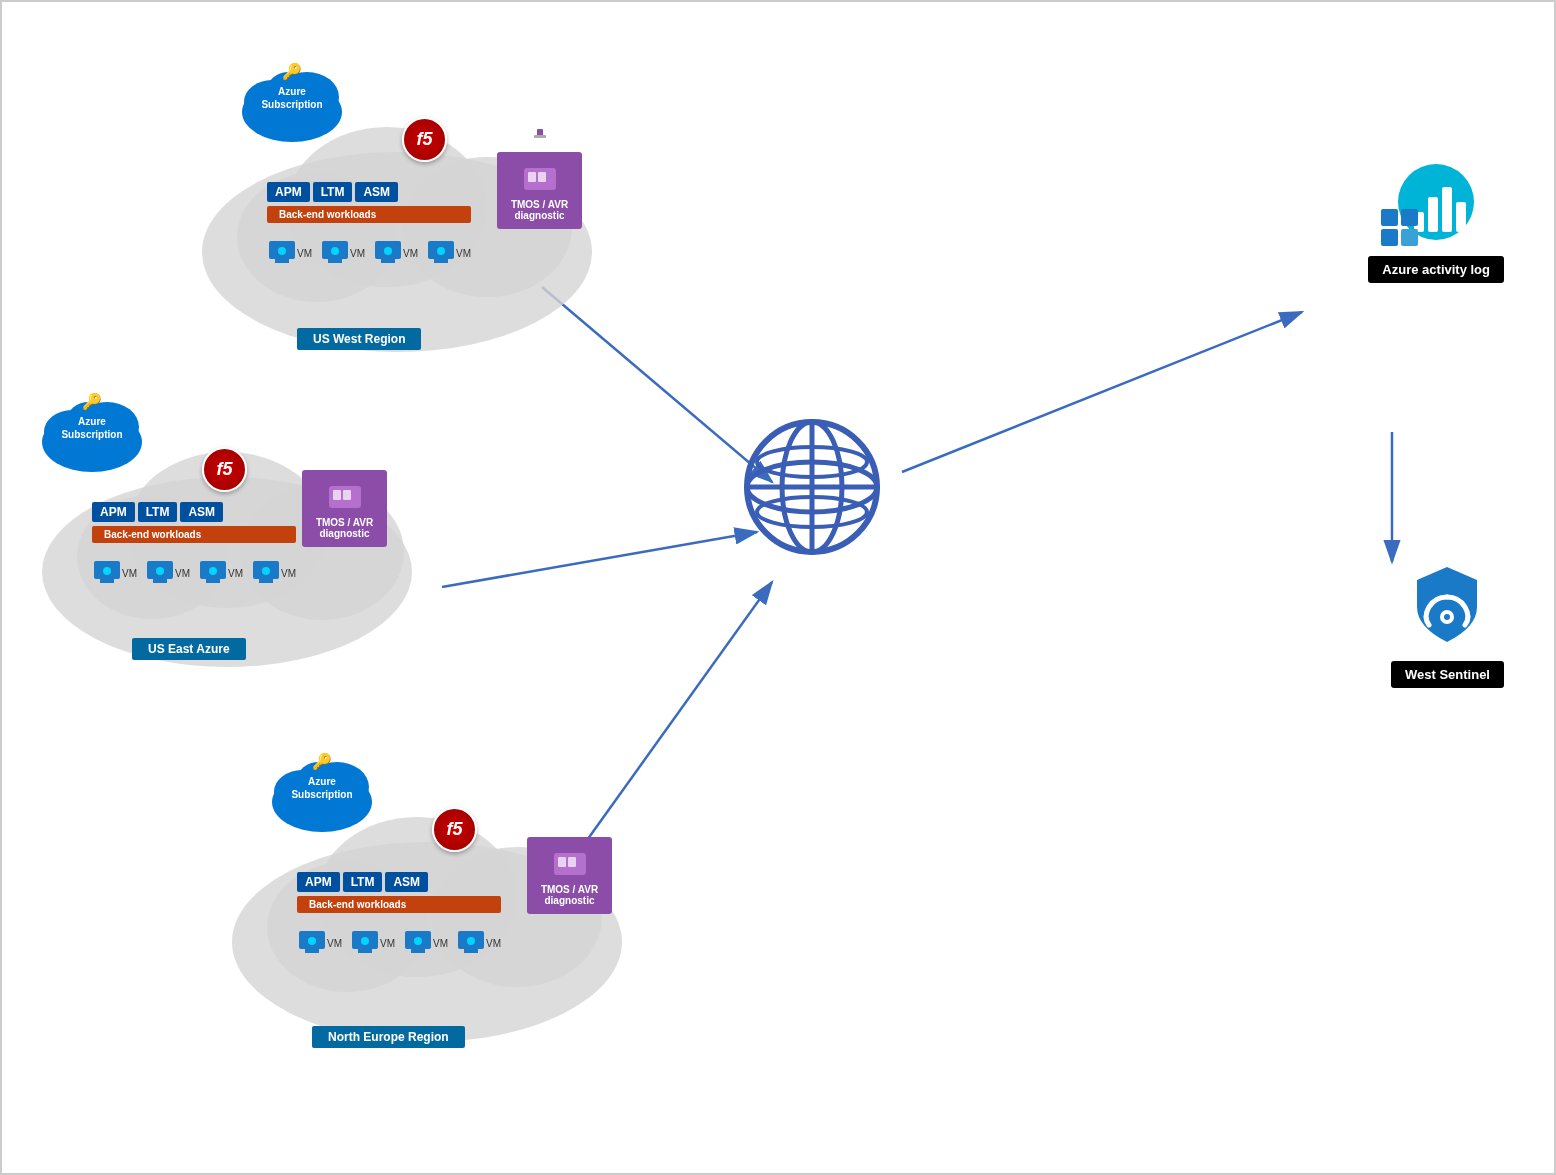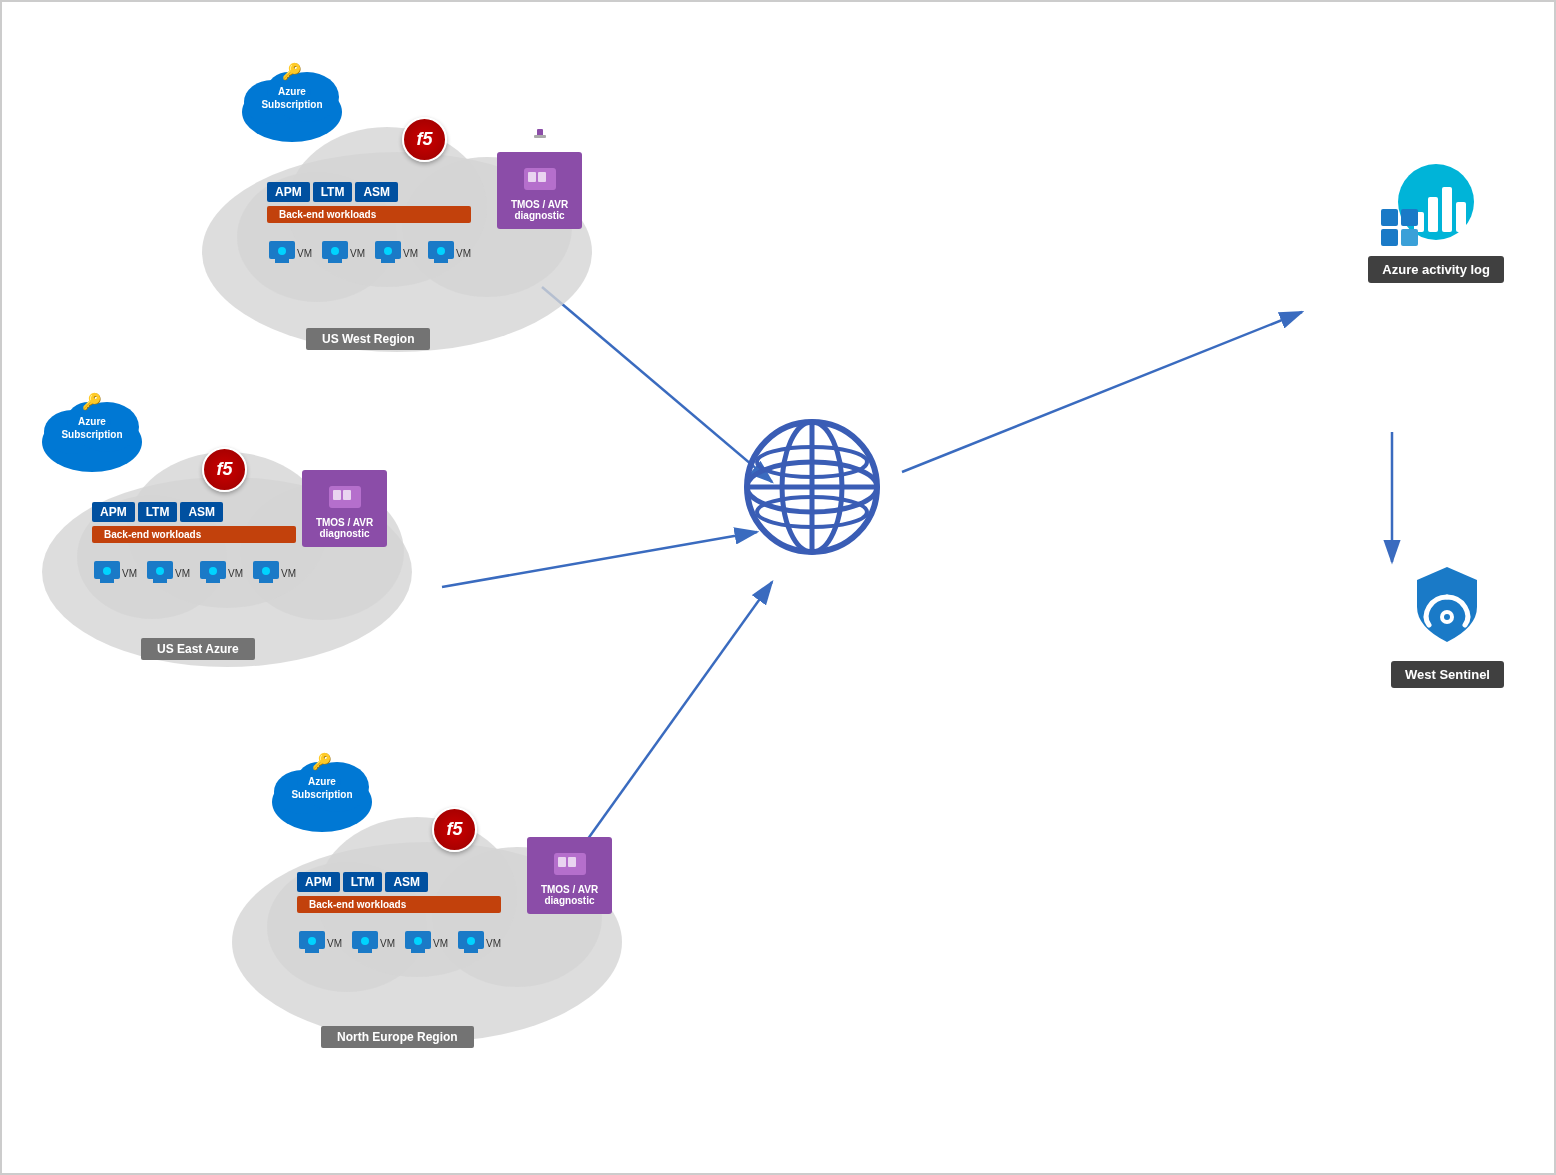--- a/index.html
+++ b/index.html
@@ -68,46 +68,45 @@
       justify-content: center;
     }
     .vm-item {
       display: flex;
       flex-direction: row;
       align-items: center;
       font-size: 10px;
       color: #333;
     }
     .region-label {
-      background: #737373;
+      background: #0369a1;
       color: #fff;
       font-size: 12px;
       font-weight: bold;
       padding: 4px 16px;
       border-radius: 2px;
       text-align: center;
       margin-top: 8px;
       display: inline-block;
-      margin-left: 9px;
     }
     
     .globe-container {
       position: absolute;
       z-index: 5;
     }
     
     .azure-service {
       position: absolute;
       z-index: 5;
       display: flex;
       flex-direction: column;
       align-items: center;
     }
     .service-label {
-      background: #404040;
+      background: #000000;
       color: #fff;
       font-size: 13px;
       font-weight: bold;
       padding: 6px 14px;
       border-radius: 3px;
       text-align: center;
     }
     .region-container {
       position: absolute;
       z-index: 2;

